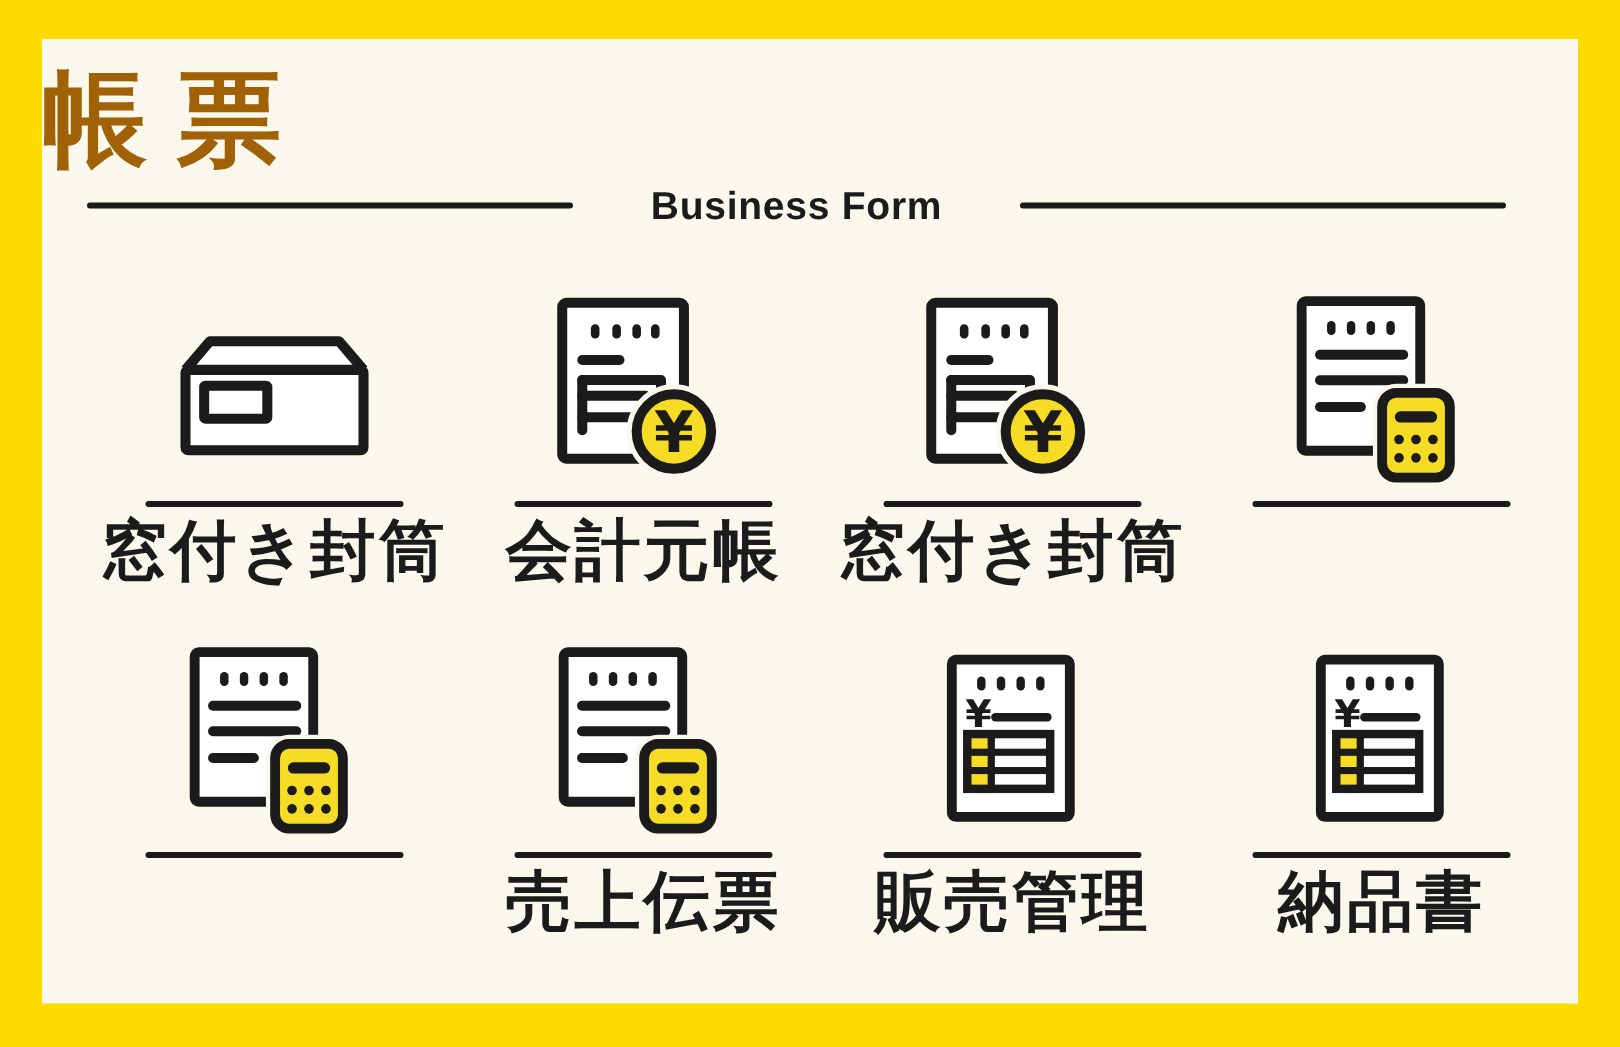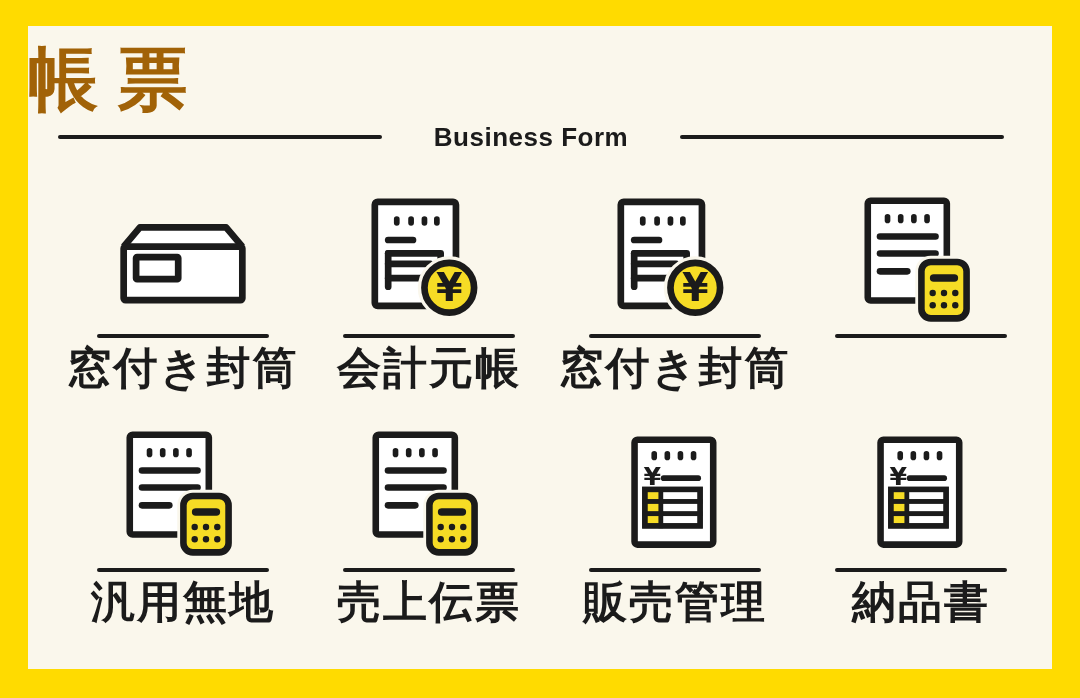--- a/index.html
+++ b/index.html
@@ -185,21 +185,20 @@
               <circle cx="73" cy="102" r="3.4"></circle>
                 <circle cx="85" cy="102" r="3.4"></circle>
                 <circle cx="97" cy="102" r="3.4"></circle>
               <circle cx="73" cy="115" r="3.4"></circle>
                 <circle cx="85" cy="115" r="3.4"></circle>
                 <circle cx="97" cy="115" r="3.4"></circle>
             </g>
           </svg>
         </div>
         <div class="divider"></div>
-        <div class="item-label">汎用無地</div>
       </div>
 
       <div class="tile">
         <div class="icon-box">
           <svg height="128" viewBox="0 0 122 136">
             <rect x="4" y="4" width="84" height="106" rx="3" fill="#FFFFFF" stroke="#1B1B1B" stroke-width="7"></rect>
             <g fill="#1B1B1B">
               <rect x="22" y="18" width="6" height="10" rx="3"></rect>
               <rect x="36" y="18" width="6" height="10" rx="3"></rect>
               <rect x="50" y="18" width="6" height="10" rx="3"></rect>

